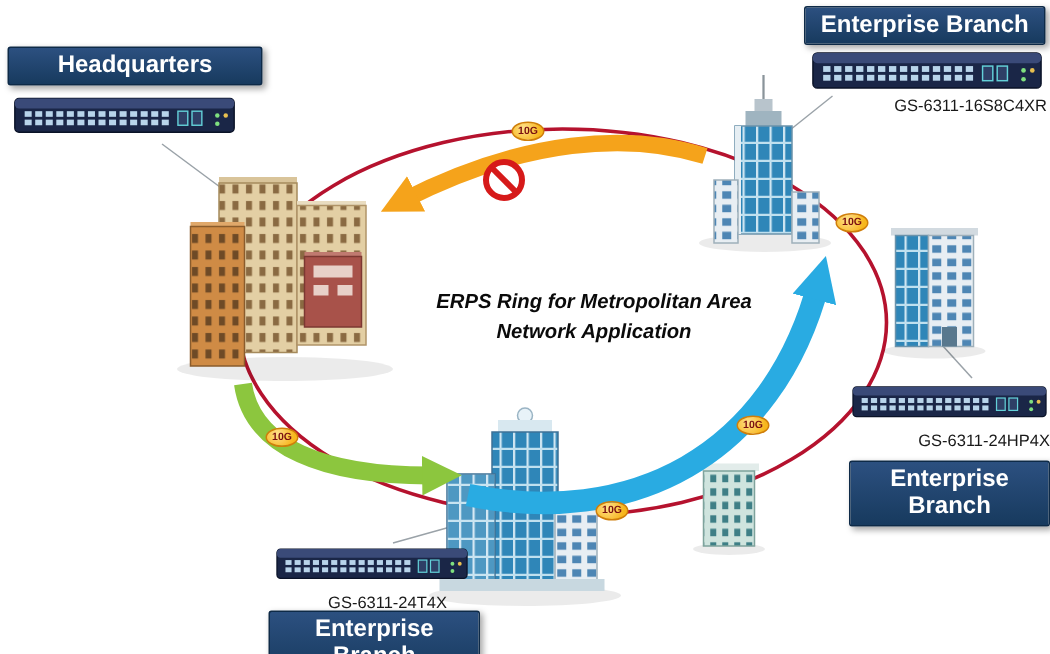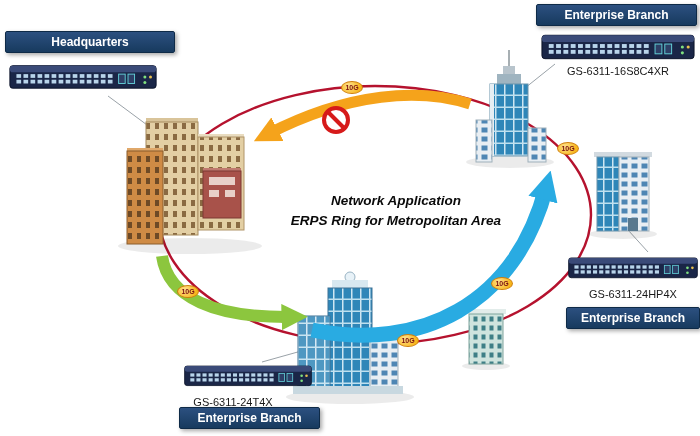--- a/index.html
+++ b/index.html
@@ -2,25 +2,25 @@
 <html style="--ring: #b5122e; --banner: #173a5e; --arrow-orange: #f5a31b; --arrow-green: #8cc63e; --arrow-blue: #29abe2; --badge-fill: #f7b61c; --badge-text: #7a1010; --blocked: #d61a1a;"><head>
 <meta charset="utf-8">
 <style>
   * { margin:0; padding:0; box-sizing:border-box; }
   body { background:#ffffff; font-family:"Liberation Sans", sans-serif; }
   .canvas { position:relative; width:700px; height:436px; background:#ffffff; overflow:hidden; }
   .layer { position:absolute; left:0; top:0; width:700px; height:436px; }
 
   .banner {
     position:absolute; background:linear-gradient(#2c5080, var(--banner,#173a5e));
-    color:#ffffff; font-size:12px; font-weight:bold; text-align:center;
+    color:#ffffff; font-size:16px; font-weight:bold; text-align:center;
     padding:3px 4px; border-radius:2px; border:1px solid #0e2a47;
     box-shadow:2px 2px 4px rgba(0,0,0,.35);
   }
-  .model { position:absolute; color:#191919; font-size:11px; text-align:center; }
+  .model { position:absolute; color:#191919; font-size:11px; text-align:right; }
 
   .title {
     position:absolute; left:250px; top:191px; width:292px; text-align:center;
     font-weight:bold; font-style:italic; font-size:13.5px; color:#0a0a0a; line-height:1.5;
   }
   .title span { display:block; }
 
   .badge {
     position:absolute; width:22px; height:13px; border-radius:50%;
     background:radial-gradient(circle at 35% 30%, #ffe08a, var(--badge-fill,#f7b61c) 75%);
@@ -196,22 +196,22 @@
   <div class="banner" style="left:5px; top:31px; width:170px;">Headquarters</div>
   <div class="banner" style="left:536px; top:4px; width:161px;">Enterprise Branch</div>
   <div class="banner" style="left:566px; top:307px; width:134px;">Enterprise Branch</div>
   <div class="banner" style="left:179px; top:407px; width:141px;">Enterprise Branch</div>
 
   <div class="model" style="left:538px; top:65px; width:160px;">GS-6311-16S8C4XR</div>
   <div class="model" style="left:566px; top:288px; width:134px;">GS-6311-24HP4X</div>
   <div class="model" style="left:168px; top:396px; width:130px;">GS-6311-24T4X</div>
 
   <div class="title">
+    <span>ERPS Ring for Metropolitan Area</span>
     <span>Network Application</span>
-    <span>ERPS Ring for Metropolitan Area</span>
   </div>
 
   <div class="badge" style="left:341px; top:81px;">10G</div>
   <div class="badge" style="left:557px; top:142px;">10G</div>
   <div class="badge" style="left:491px; top:277px;">10G</div>
   <div class="badge" style="left:397px; top:334px;">10G</div>
   <div class="badge" style="left:177px; top:285px;">10G</div>
 
 </div>
 

